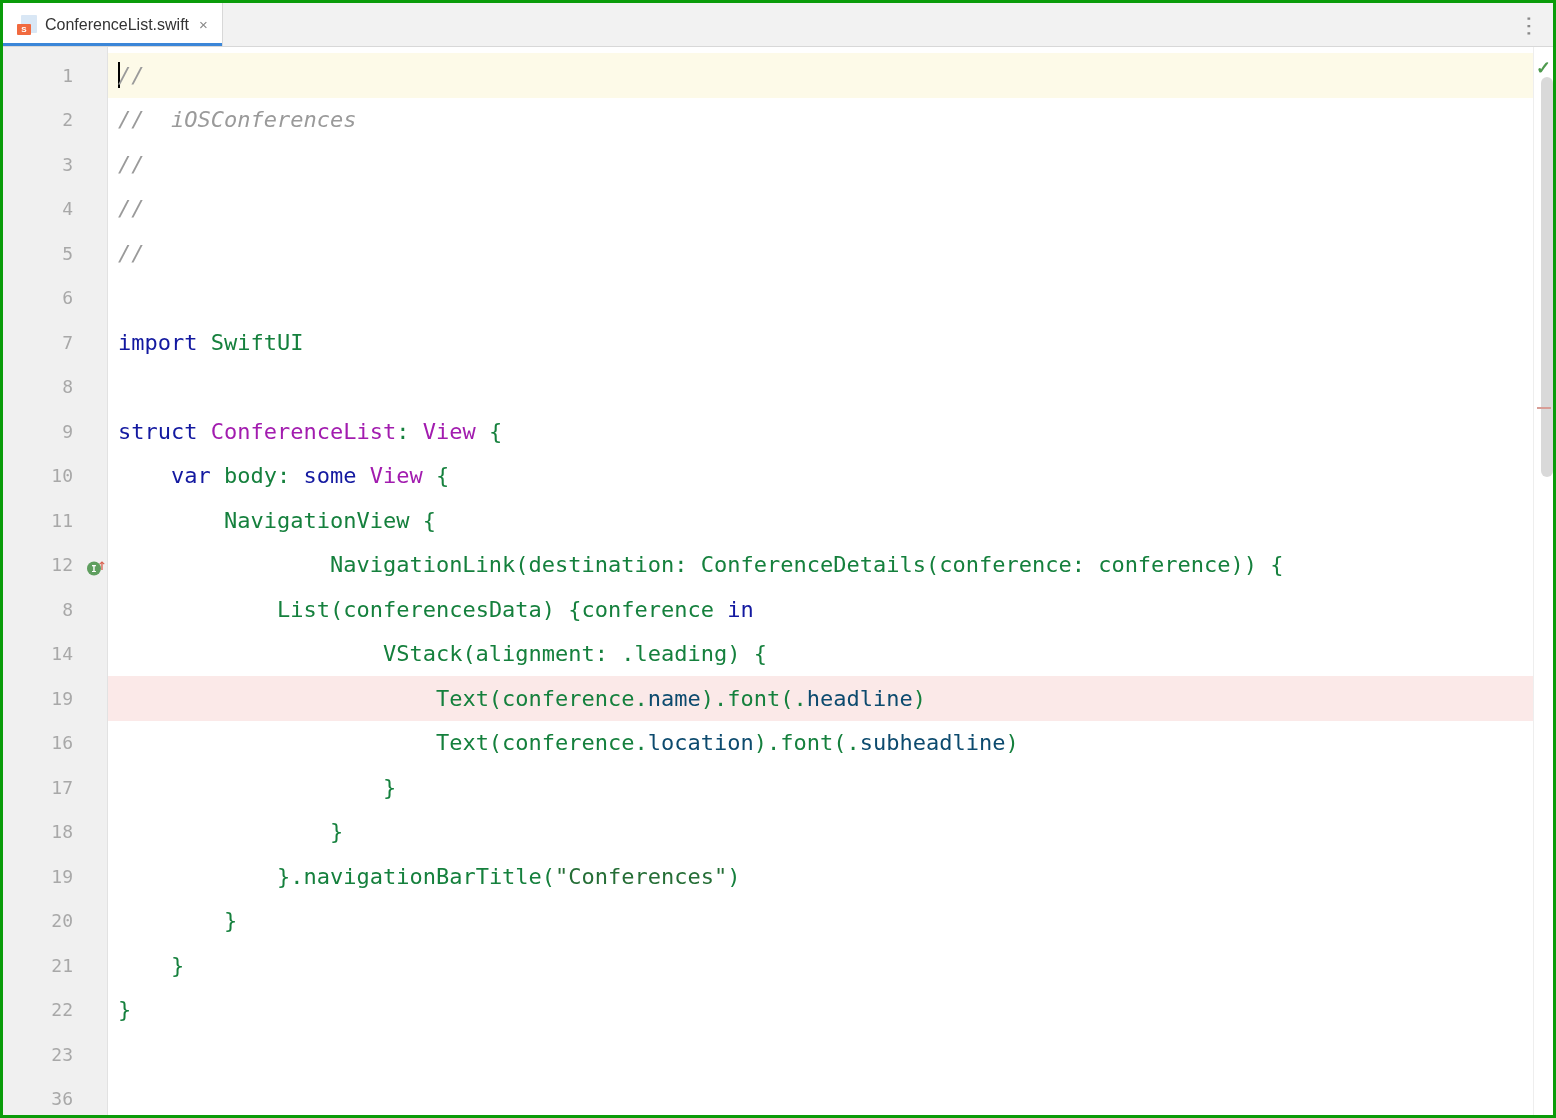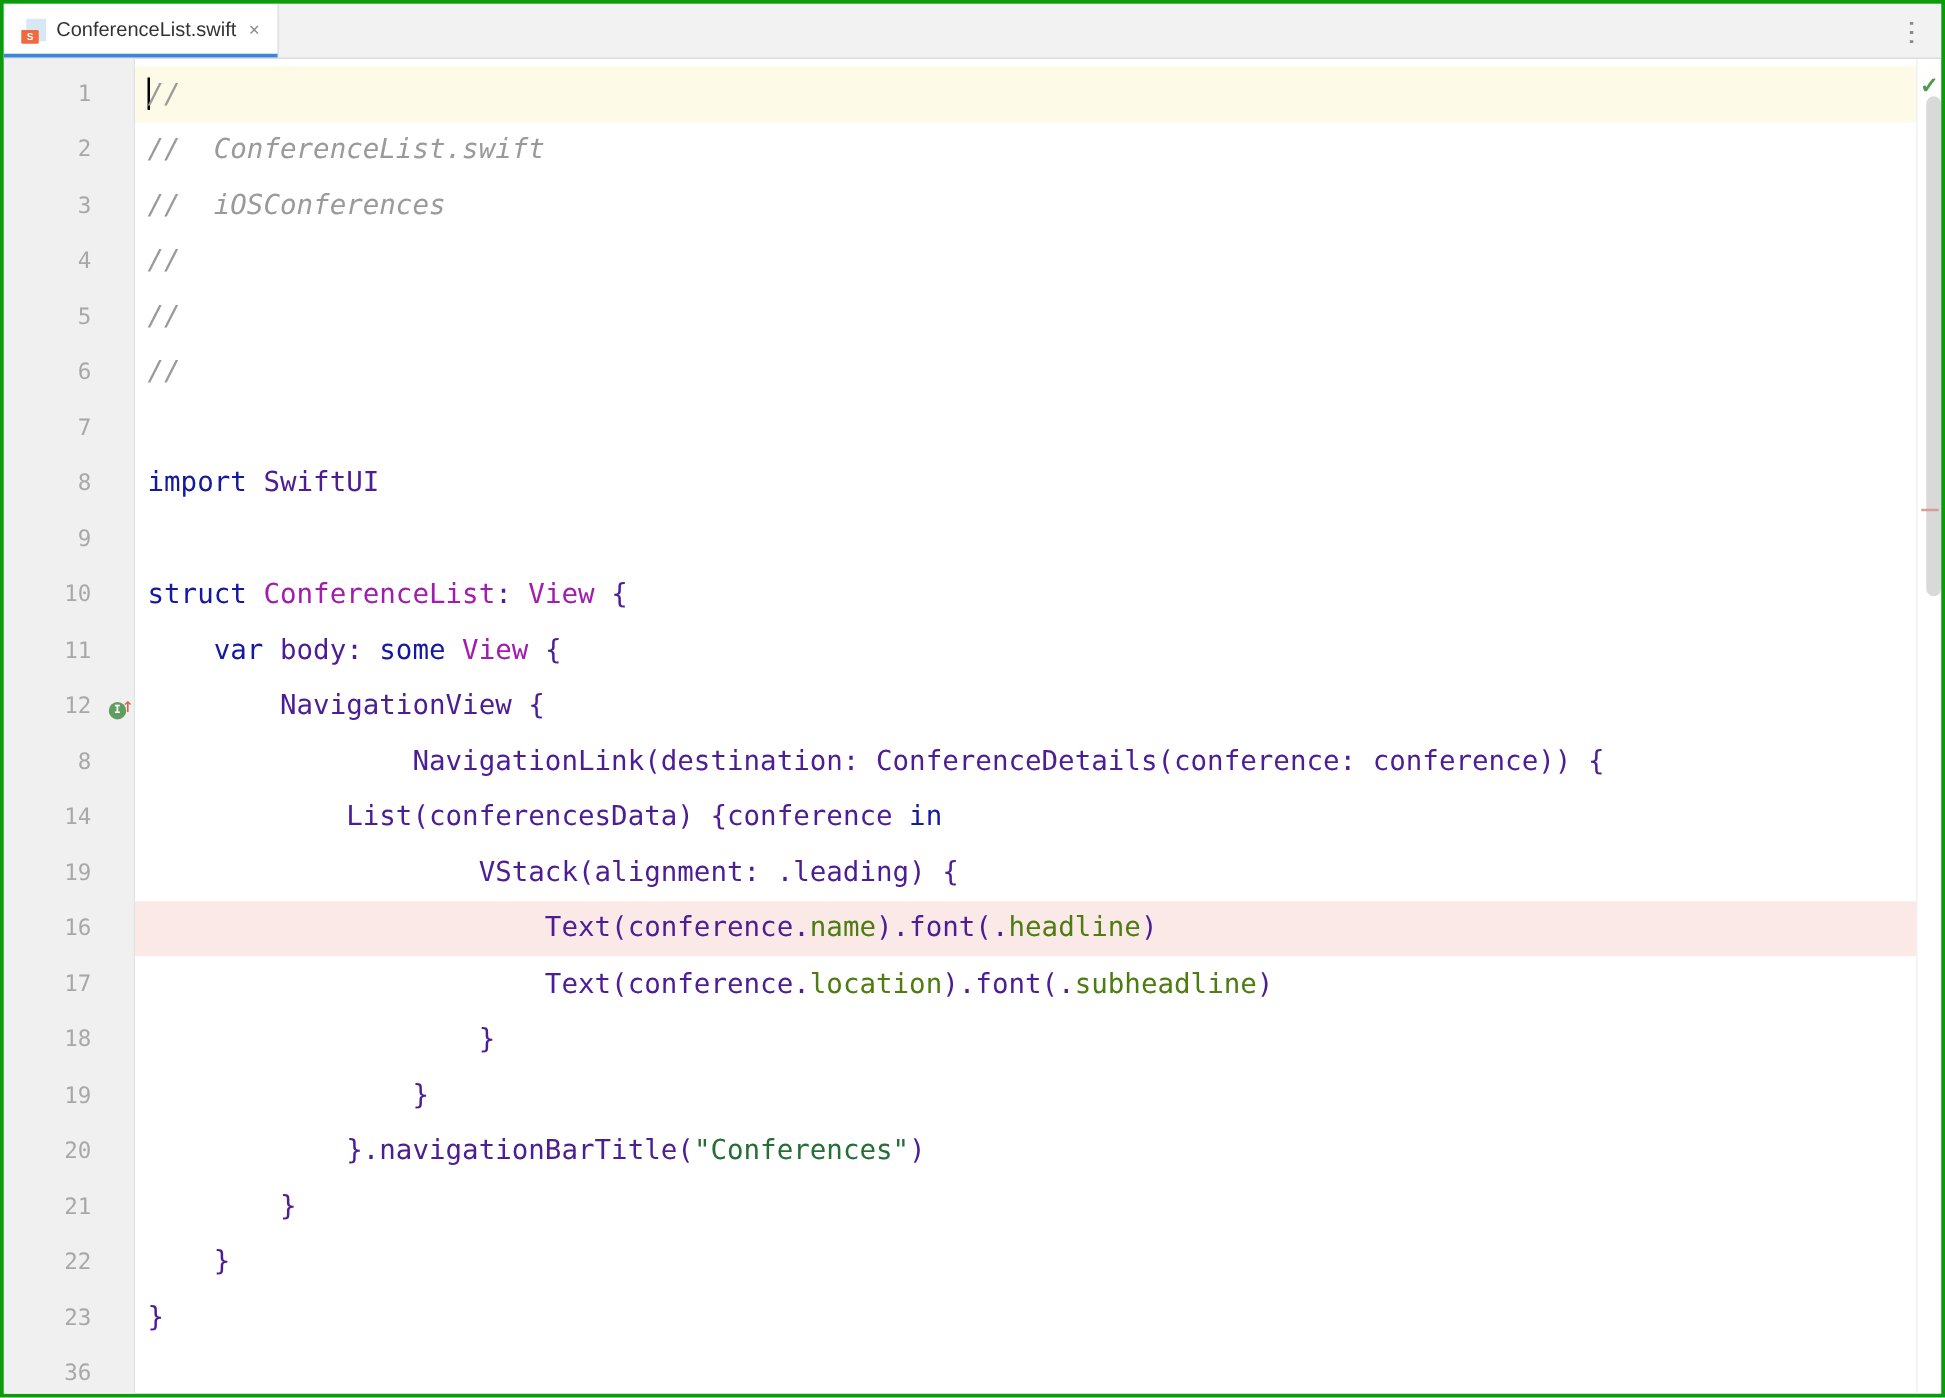--- a/index.html
+++ b/index.html
@@ -178,22 +178,22 @@
     width: 2px;
     height: 26px;
     background: #000;
     vertical-align: middle;
     margin-right: -2px;
   }
   
   .c-comment { color: #9a9a9a; font-style: italic; }
   .c-keyword { color: #1319a0; }
   .c-type { color: #a21caf; }
-  .c-text { color: #4c1d95; }
-  .c-member { color: #4d7c0f; }
+  .c-text { color: #15803d; }
+  .c-member { color: #0c4a6e; }
   .c-string { color: #256e36; }
   
   .right-gutter {
     width: 20px;
     flex-shrink: 0;
     position: relative;
     border-left: 1px solid #eee;
   }
   .checkmark-icon {
     position: absolute;
@@ -313,21 +313,20 @@
     <div class="gutter-row">
         <span>23</span>
       </div>
     <div class="gutter-row">
         <span>36</span>
       </div>
   </div>
 
   <div class="code-area">
     <div class="code-line line-1"><span class="cursor"></span><span class="c-comment">//</span></div>
-    <div class="code-line"><span class="c-comment"><span>//  </span><span>ConferenceList.swift</span></span></div>
     <div class="code-line"><span class="c-comment"><span>//  </span><span>iOSConferences</span></span></div>
     <div class="code-line"><span class="c-comment">//</span></div>
     <div class="code-line"><span class="c-comment">//</span></div>
     <div class="code-line"><span class="c-comment">//</span></div>
     <div class="code-line"></div>
     <div class="code-line"><span class="c-keyword">import</span><span class="c-text"> SwiftUI</span></div>
     <div class="code-line"></div>
     <div class="code-line"><span class="c-keyword">struct</span><span class="c-type"> ConferenceList</span><span class="c-text">: </span><span class="c-type">View</span><span class="c-text"> {</span></div>
     <div class="code-line"><span>    </span><span class="c-keyword">var</span><span class="c-text"> body: </span><span class="c-keyword">some</span><span> </span><span class="c-type">View</span><span class="c-text"> {</span></div>
     <div class="code-line"><span>        </span><span class="c-text">NavigationView {</span></div>

